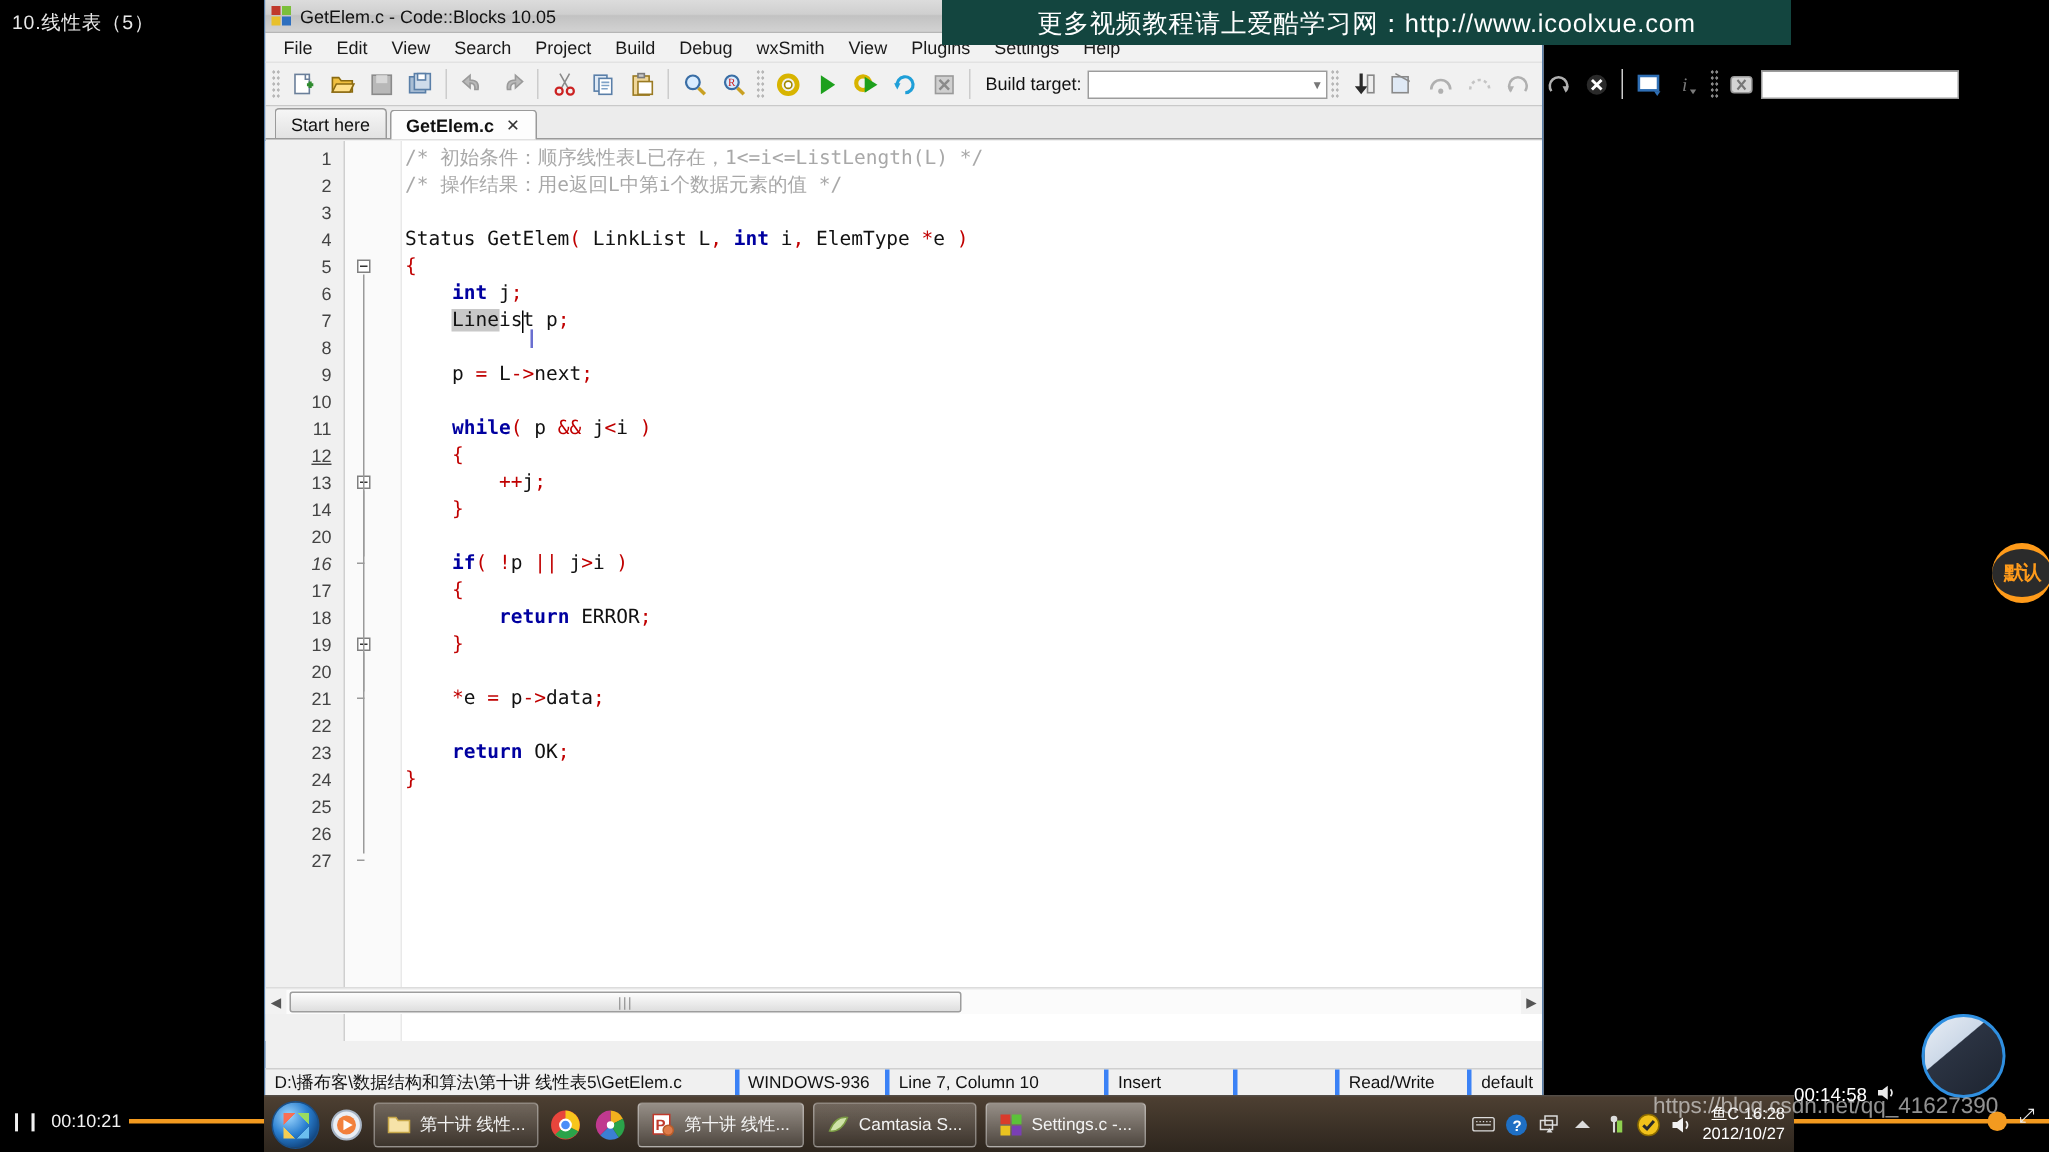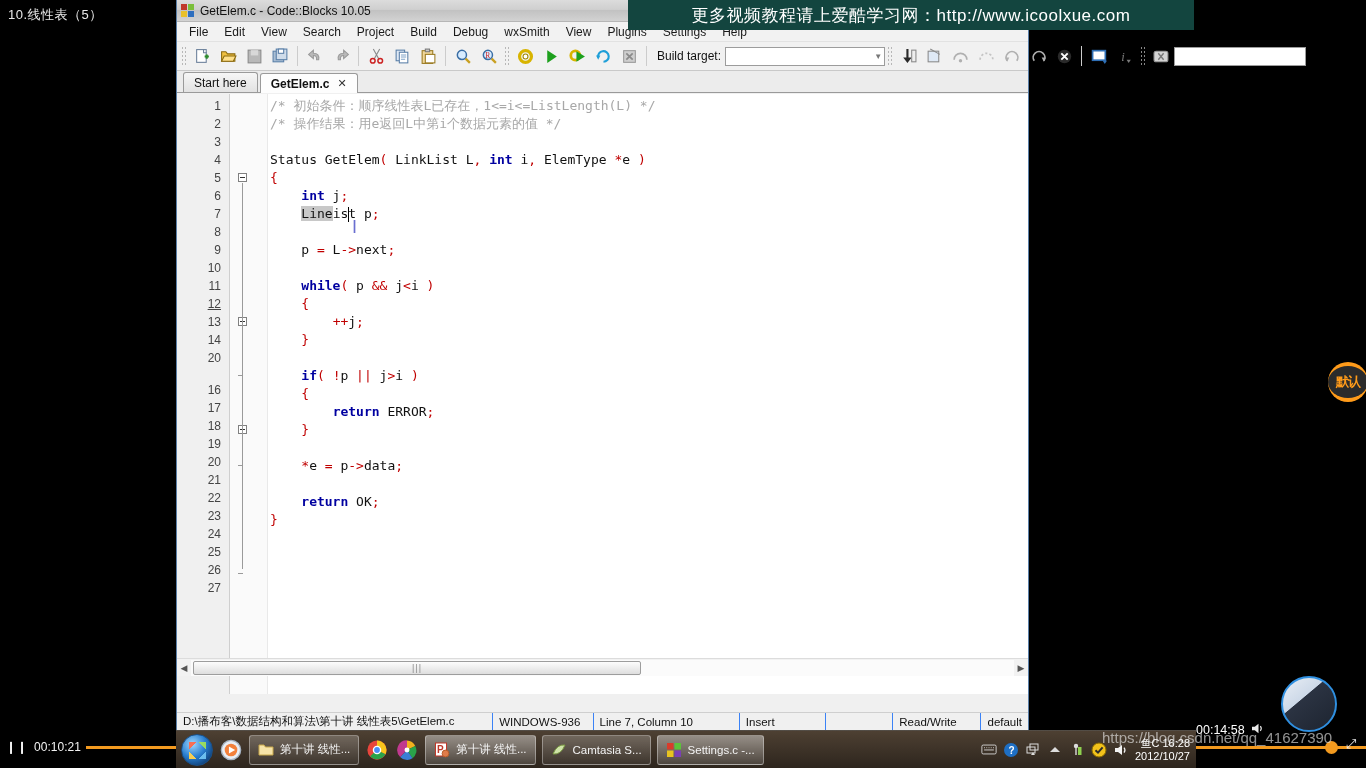--- a/index.html
+++ b/index.html
@@ -148,21 +148,21 @@
     display:flex; align-items:center; justify-content:center;
   }
   #hscroll .sthumb em { font-style:normal; font-size:9px; color:#8a8a8a; letter-spacing:1px;}
 
   
   #statusbar {
     position:absolute; left:0; right:0; bottom:0; height:18px;
     background:#f0f0f0; border-top:1px solid #cfcfcf;
     display:flex; align-items:center; font-size:11.5px; color:#111;
   }
-  #statusbar .cell { padding:0 6px; border-right:1px solid #3b82f6; height:18px;
+  #statusbar .cell { padding:0 6px; border-right:3px solid #3b82f6; height:18px;
                      display:flex; align-items:center; white-space:nowrap;}
 
   
   #taskbar {
     position:absolute; left:176px; bottom:0; width:1020px; height:38px;
     background: linear-gradient(to bottom, rgba(80,66,52,.97), rgba(46,38,30,.99));
     display:flex; align-items:center; padding-left:2px;
     border-top:1px solid rgba(255,255,255,.18);
   }
   .orb {
@@ -488,21 +488,21 @@
           <div class="ln" style="margin-top: 0px;">6</div>
           <div class="ln" style="margin-top: 0px;">7</div>
           <div class="ln" style="margin-top: 0px;">8</div>
           <div class="ln" style="margin-top: 0px;">9</div>
           <div class="ln" style="margin-top: 0px;">10</div>
           <div class="ln" style="margin-top: 0px;">11</div>
           <div class="ln" style="margin-top: 0px; text-decoration: underline;">12</div>
           <div class="ln" style="margin-top: 0px;">13</div>
           <div class="ln" style="margin-top: 0px;">14</div>
           <div class="ln" style="margin-top: 0px;">20</div>
-          <div class="ln" style="margin-top: 14px;">16</div>
+          <div class="ln" style="margin-top: 0px; font-style: italic;">16</div>
           <div class="ln" style="margin-top: 0px;">17</div>
           <div class="ln" style="margin-top: 0px;">18</div>
           <div class="ln" style="margin-top: 0px;">19</div>
           <div class="ln" style="margin-top: 0px;">20</div>
           <div class="ln" style="margin-top: 0px;">21</div>
           <div class="ln" style="margin-top: 0px;">22</div>
           <div class="ln" style="margin-top: 0px;">23</div>
           <div class="ln" style="margin-top: 0px;">24</div>
           <div class="ln" style="margin-top: 0px;">25</div>
           <div class="ln" style="margin-top: 0px;">26</div>

